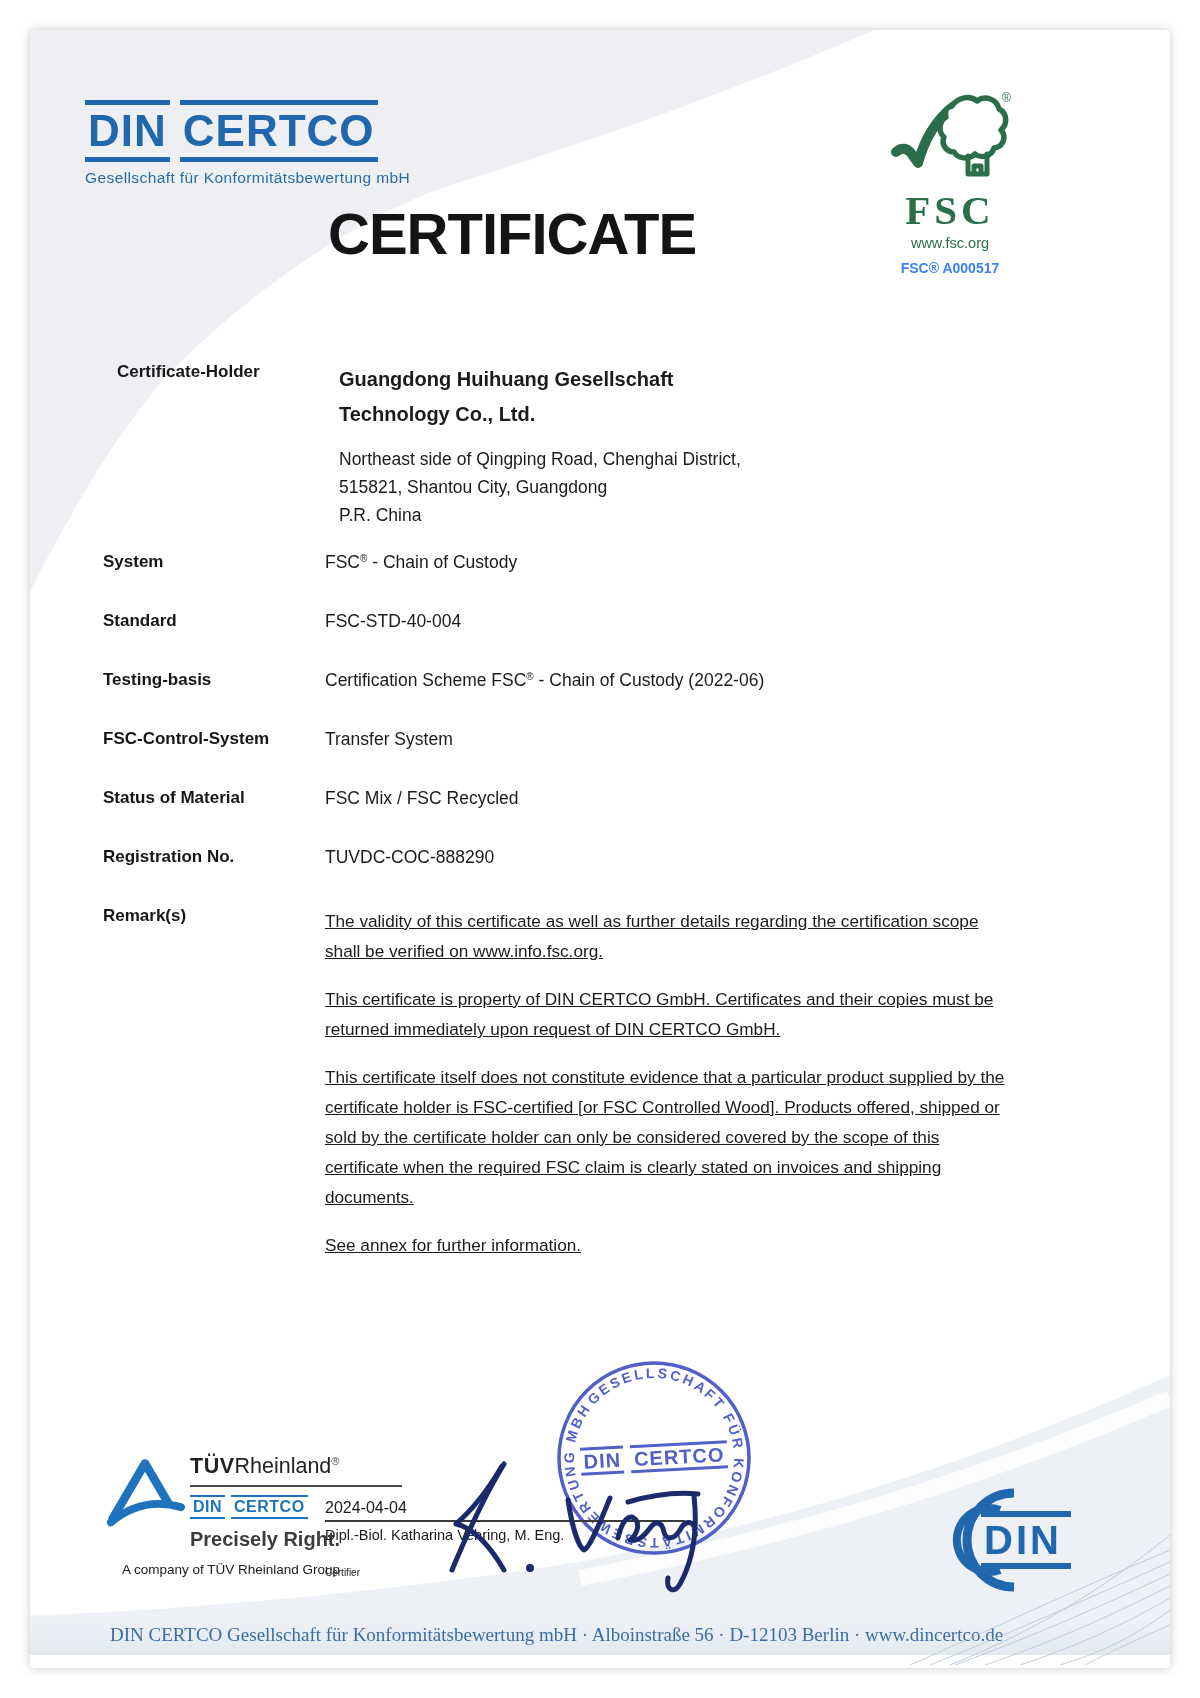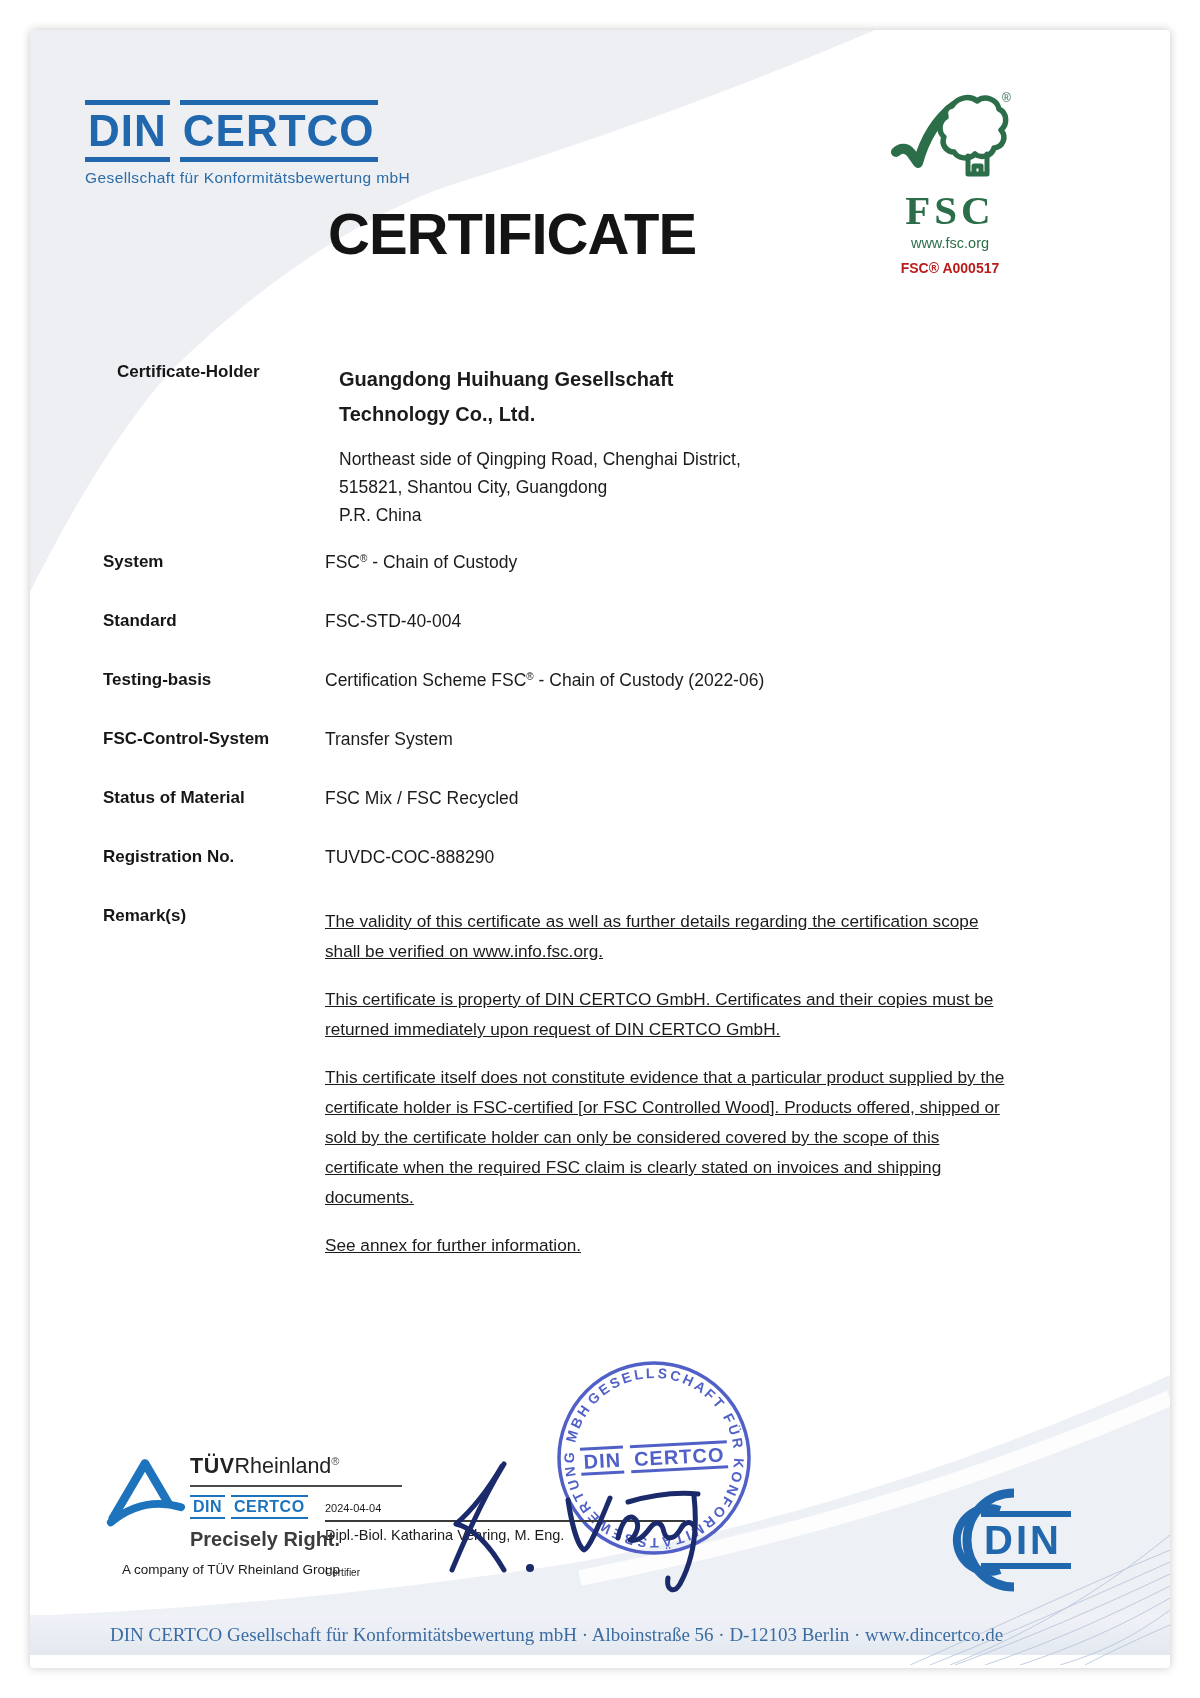--- a/index.html
+++ b/index.html
@@ -26,41 +26,41 @@
   .dc-word{border-top:5px solid var(--blue);border-bottom:5px solid var(--blue);
     padding:4px 3px;color:var(--blue);font-weight:bold;font-size:44px;line-height:1;
     letter-spacing:1px;}
   .dc-tagline{margin-top:7px;color:#2a6ca8;font-size:15.5px;letter-spacing:.4px;}
 
   
   .fsc-block{left:790px;top:60px;width:260px;text-align:center;z-index:2;}
   .fsc-acronym{font-family:"Liberation Serif",serif;font-weight:bold;font-size:41px;
     color:var(--green);letter-spacing:4px;margin-top:2px;}
   .fsc-url{font-size:14.5px;color:var(--green);margin-top:1px;}
-  .fsc-license{font-size:14px;font-weight:bold;color:#b91c1c;margin-top:9px;}
+  .fsc-license{font-size:14px;font-weight:bold;color:#3b82f6;margin-top:9px;}
 
   .title{left:298px;top:170px;font-size:58px;font-weight:bold;color:#141414;
     letter-spacing:-1px;z-index:2;text-align:right;}
 
   
   .row{display:grid;grid-template-columns:222px 1fr;}
   .flabel{font-weight:bold;font-size:17px;color:#161616;}
   .fvalue{font-size:17.5px;color:#1b1b1b;}
   .sup{font-size:10px;vertical-align:6px;}
   .holder{left:87px;top:332px;width:960px;z-index:2;}
   .holder-name{font-size:20px;font-weight:bold;line-height:35px;}
   .holder-address{margin-top:13px;font-size:17.5px;line-height:28px;}
   .fields{left:73px;top:522px;width:990px;z-index:2;}
   .fields .row{margin-bottom:38px;}
   .row-validity{margin-top:6px;}
   .remarks p{font-size:17.2px;line-height:30px;margin:0 0 18px 0;width:680px;text-decoration:underline;}
 
   
   .signblock{left:295px;top:1468px;z-index:6;width:380px;}
-  .sign-date{font-size:11px;line-height:20px;}
+  .sign-date{font-size:16px;line-height:20px;}
   .sign-rule{margin-top:2px;width:360px;height:2px;background:#3a3a3a;}
   .sign-name{margin-top:3px;font-size:14.5px;line-height:20px;}
   .sign-role{margin-top:18px;font-size:10px;line-height:20px;}
   .signature-svg{left:400px;top:1412px;z-index:7;}
 
   
   .stamp{left:524px;top:1328px;width:200px;height:200px;opacity:.92;z-index:5;}
   .stamp-center{position:absolute;left:50%;top:50%;transform:translate(-50%,-50%) rotate(-3deg);
     display:flex;gap:7px;}
   .dc-word-s{border-top:3px solid var(--stamp);border-bottom:3px solid var(--stamp);

